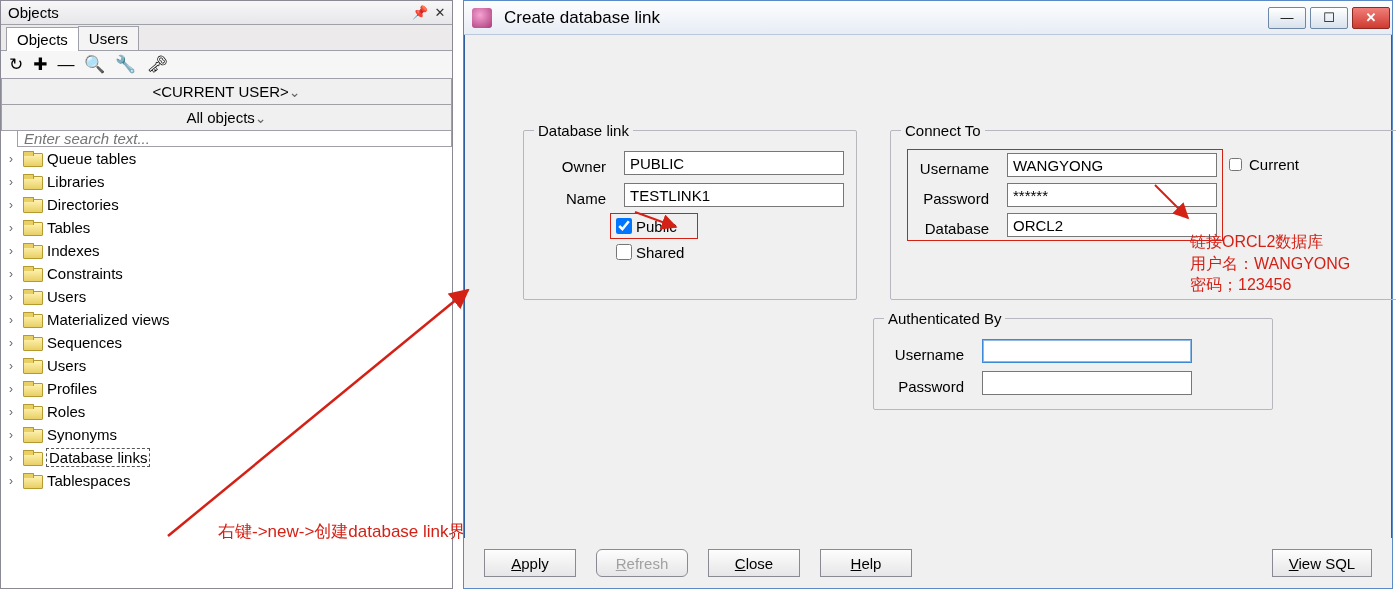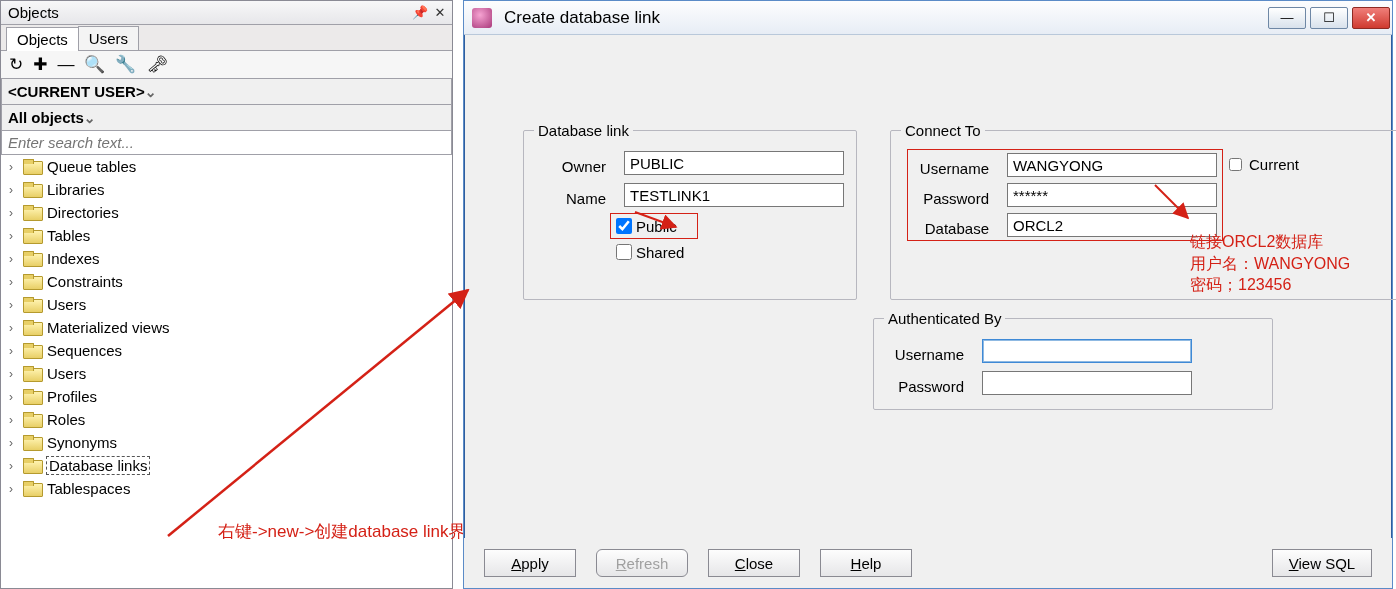--- a/index.html
+++ b/index.html
@@ -65,33 +65,33 @@
     border-bottom:1px solid #a0a0a8;
     background:#f6f6f6;
     font-size:17px;
   }
   .toolbar-row span { cursor:pointer; color:#000; }
 
   .dropdown {
     height: 26px;
     border:1px solid #a0a0a8;
     border-top:none;
-    display:flex; align-items:center; justify-content:flex-start;
+    display:flex; align-items:center; justify-content:center;
     padding:0 6px;
     font-size:15px;
     background:#f0f0f0;
     cursor:pointer;
-    font-weight:bold;
   }
   .dropdown .chev { font-size:14px; color:#666; }
 
   .search-box {
-    height:24px;
+    height:16px;
     border:1px solid #a0a0a8;
     border-top:none;
+    margin-left:16px;
   }
   .search-box input {
     width:100%; height:100%;
     border:none; outline:none;
     padding:0 6px;
     font-style: italic;
     font-size:15px;
     color:#888;
     background:#fff;
   }

